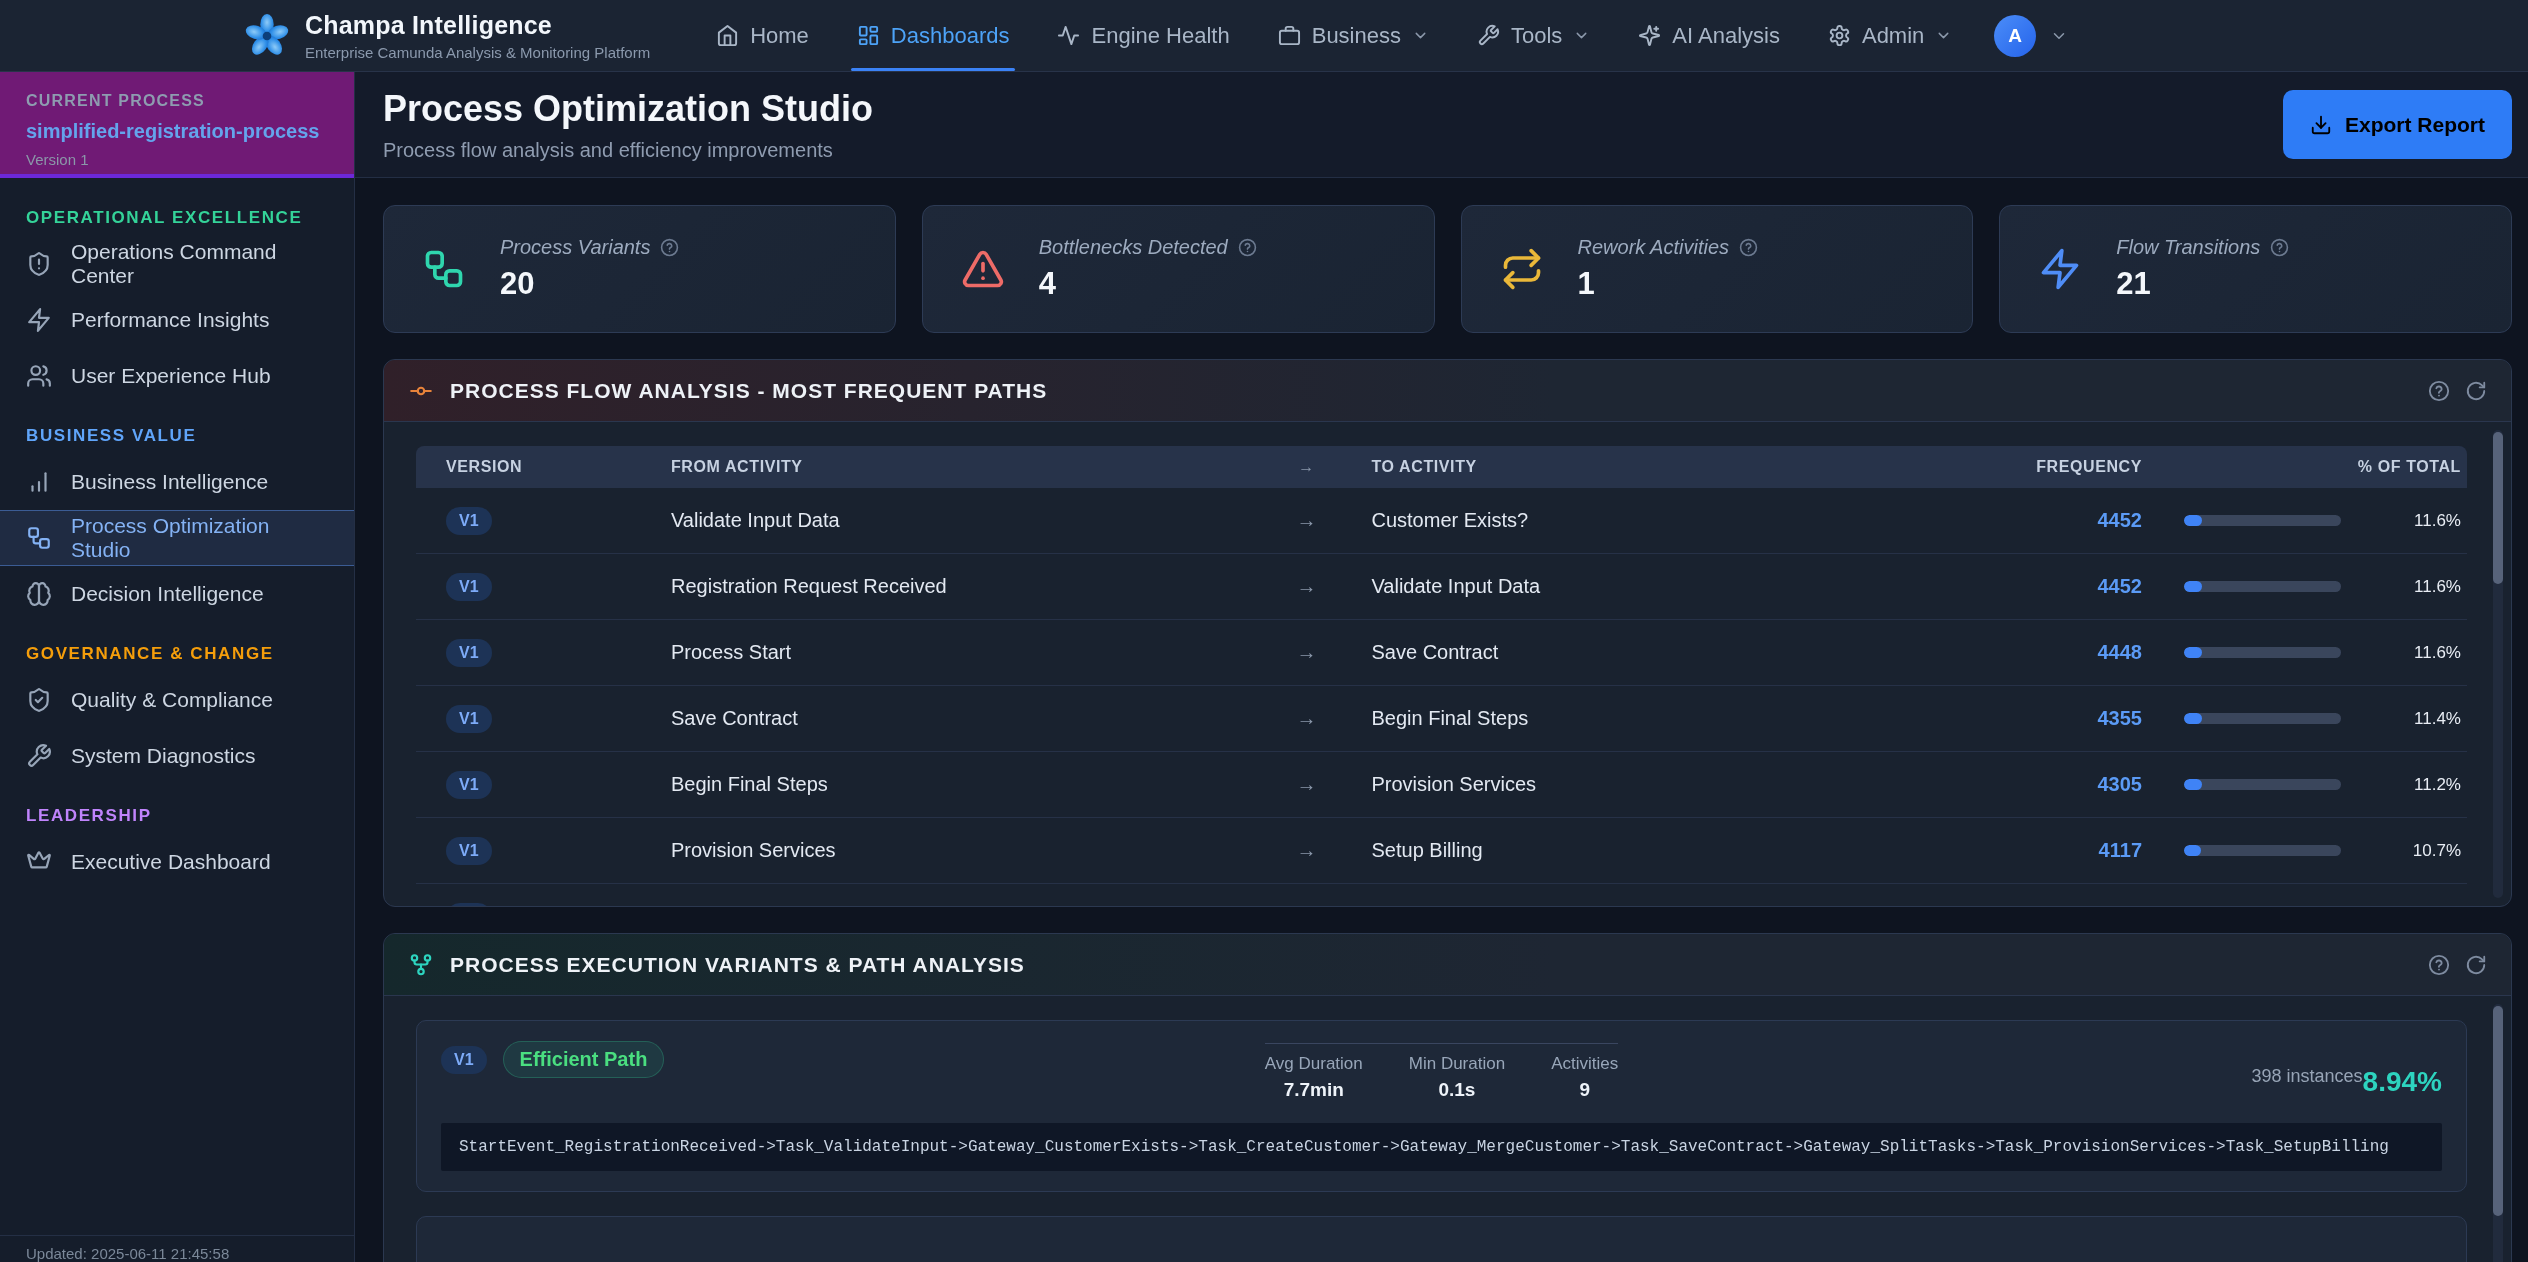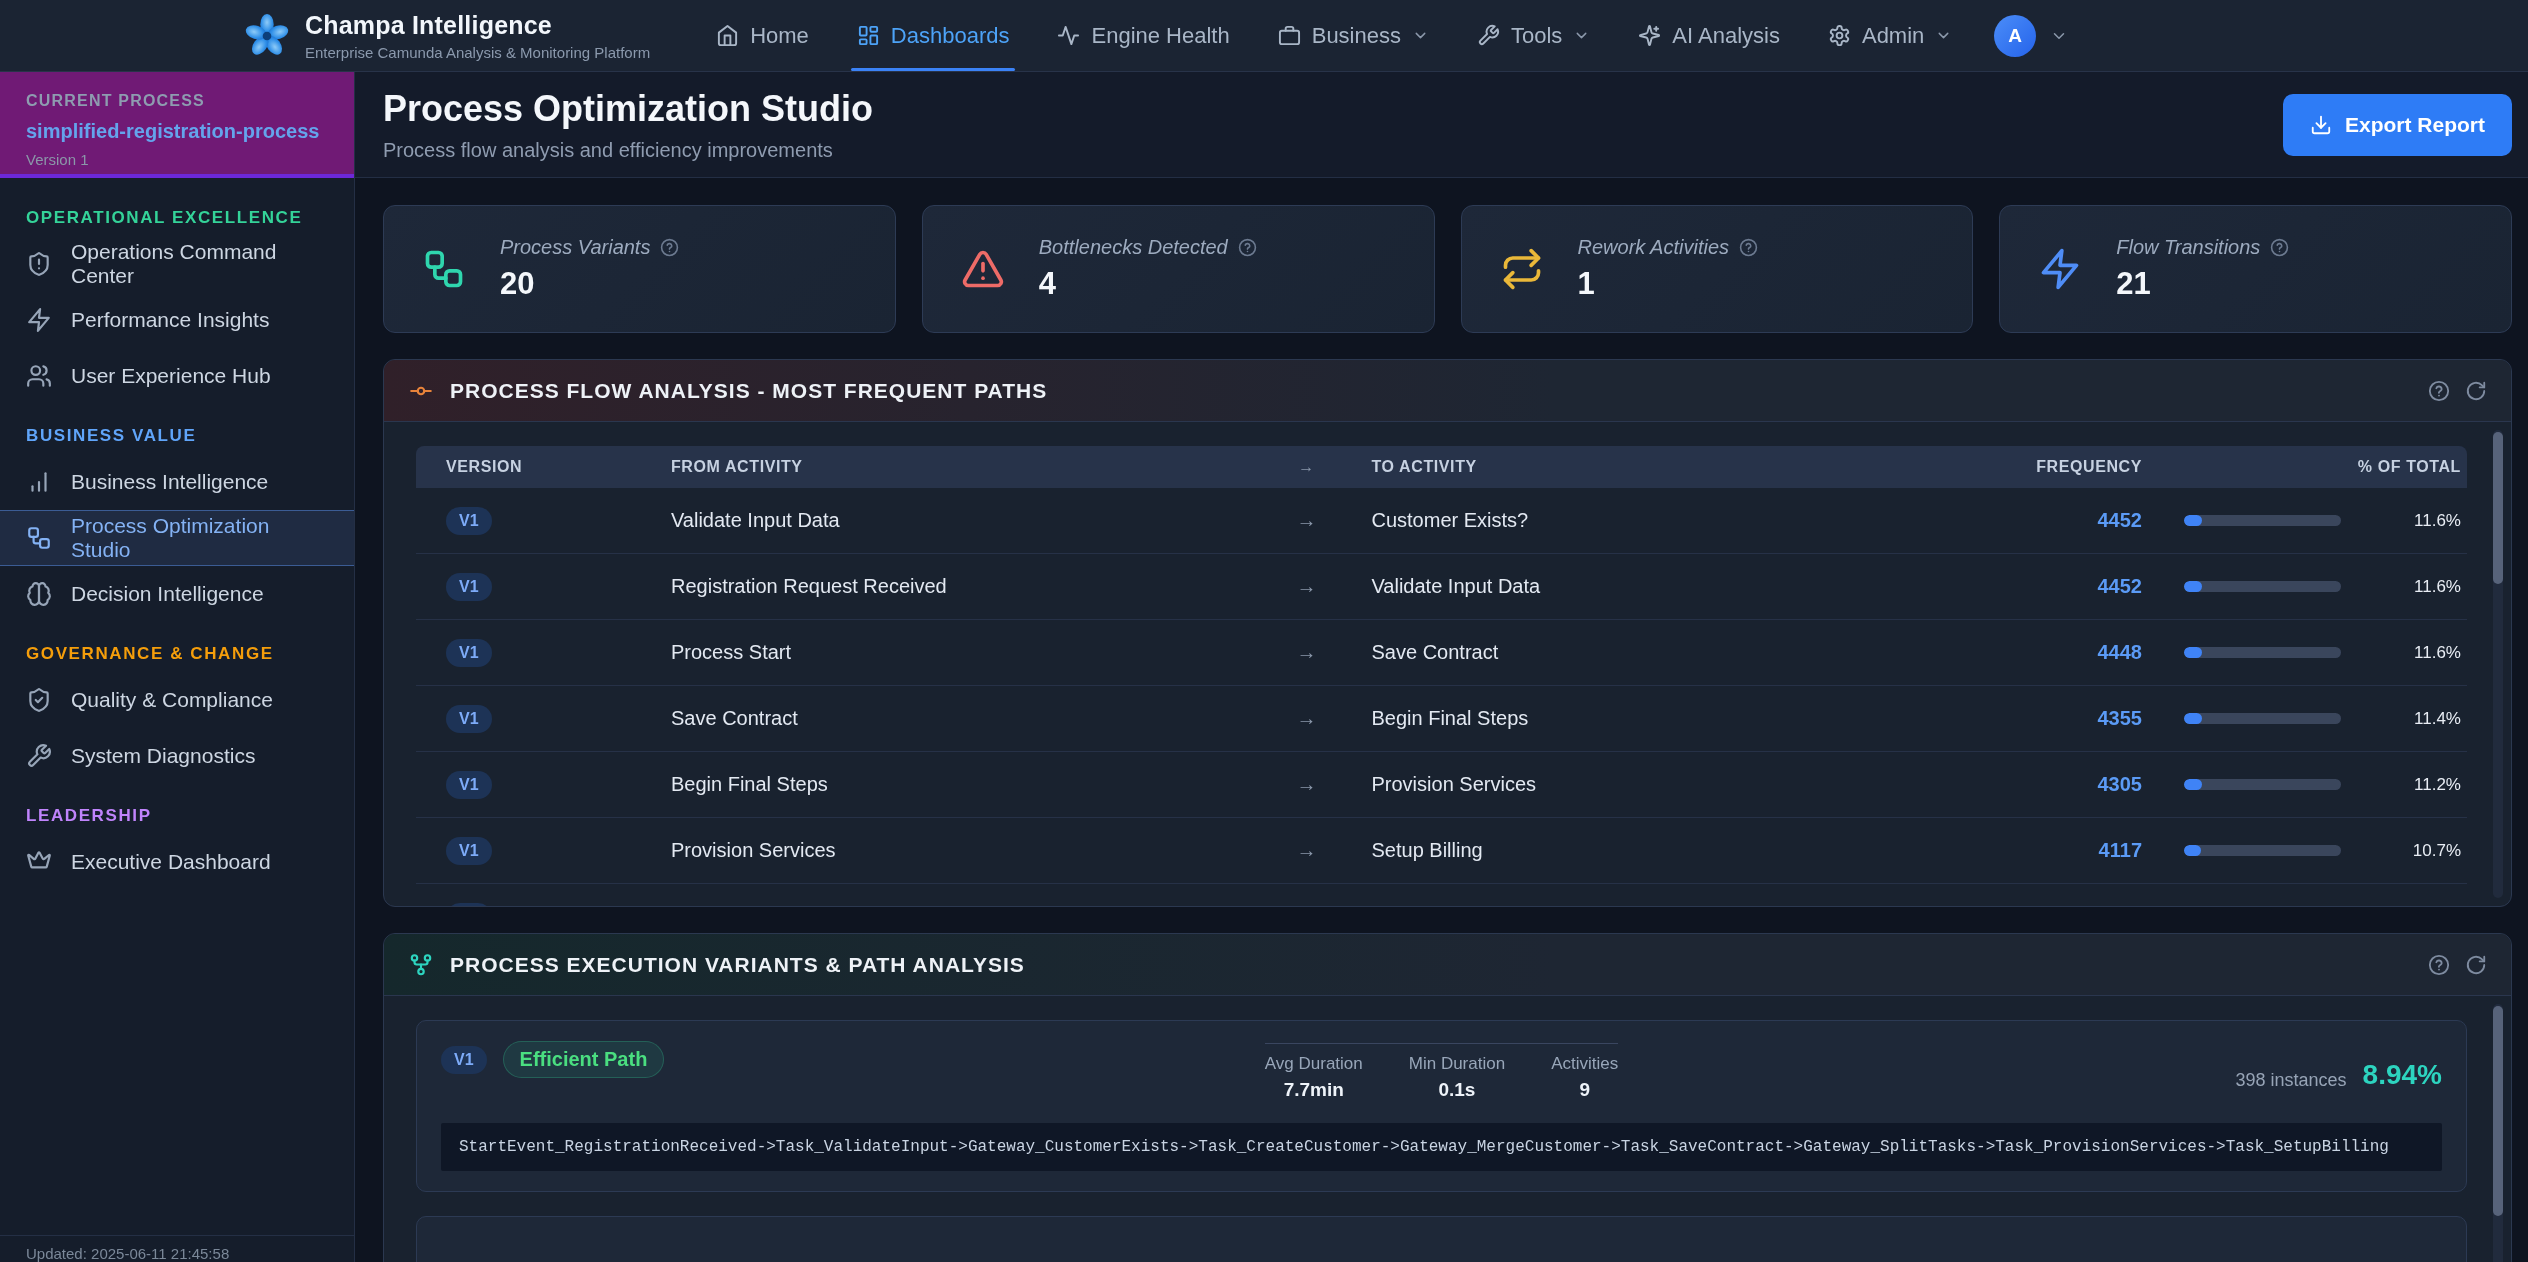--- a/index.html
+++ b/index.html
@@ -46,22 +46,22 @@
   .side-item.active .ico { color:#84b2f4; }
   .side-footer { margin-top:auto; border-top:1px solid #242f45; padding:9px 26px 0;
     font-size:15px; color:#7b8899; white-space:nowrap; }
 
   
   .main { margin-left:355px; height:1190px; overflow:hidden; }
   .page-head { height:106px; background:#141b2a; border-bottom:1px solid #232e44;
     display:flex; align-items:center; padding:0 16px 0 28px; }
   .page-title { font-size:36px; font-weight:bold; color:#f4f7fb; }
   .page-sub { font-size:20px; color:#8f9cb0; margin-top:9px; }
-  .export-btn { margin-left:auto; background:#2e7cf6; border:none; border-radius:10px; height:62px;
-    padding:0 27px; font-size:21px; font-weight:bold; color:#ffffff; display:flex; gap:13px;
+  .export-btn { margin-left:auto; background:#2e7cf6; border:none; border-radius:10px; height:69px;
+    padding:0 27px; font-size:21px; font-weight:bold; color:#000000; display:flex; gap:13px;
     align-items:center; cursor:pointer; font-family:inherit; }
   .export-btn .ico { width:22px; height:22px; }
 
   .content { padding:27px 16px 0 28px; }
 
   
   .stats-row { display:grid; grid-template-columns:repeat(4,1fr); gap:26px; }
   .stat-card { height:128px; background:linear-gradient(135deg,#1e2839,#1a2433); border:1px solid #2d3b55;
     border-radius:12px; display:flex; align-items:center; padding:0 38px; gap:34px; }
   .stat-icon { width:44px; height:44px; }
@@ -111,21 +111,21 @@
   .variant-card { margin:24px 44px 20px 32px; background:#1e2838; border:1px solid #2c3a54;
     border-radius:10px; padding:20px 24px; }
   .v-top { display:flex; align-items:flex-start; }
   .v-badges { flex:1; display:flex; gap:16px; align-items:center; }
   .tag-green { padding:6px 16px; border-radius:999px; background:rgba(52,211,153,.1);
     border:1px solid rgba(52,211,153,.25); color:#4ade80; font-size:20px; font-weight:bold; }
   .v-metrics { display:flex; gap:46px; border-top:1px solid #3a4660; padding-top:10px; margin-top:2px; }
   .metric { text-align:center; }
   .m-label { font-size:17px; color:#98a6b9; }
   .m-value { font-size:19px; font-weight:bold; color:#eef3f9; margin-top:5px; }
-  .v-right { flex:1; display:flex; justify-content:flex-end; align-items:flex-end; gap:16px; margin-top:18px; }
+  .v-right { flex:1; display:flex; justify-content:flex-end; align-items:flex-start; margin-top:25px; }
   .v-instances { font-size:18px; color:#97a4b6; }
   .v-pct { font-size:28px; font-weight:bold; color:#2dd4bf; }
   .v-path { margin-top:22px; background:#0f1726; border-radius:2px; padding:15px 18px;
     font-family:"Liberation Mono","DejaVu Sans Mono",monospace; font-size:16px; color:#c9d4e3;
     white-space:nowrap; overflow:hidden; }
   .variant-card.partial { height:150px; }
 </style>
 </head>
 <body>
 

